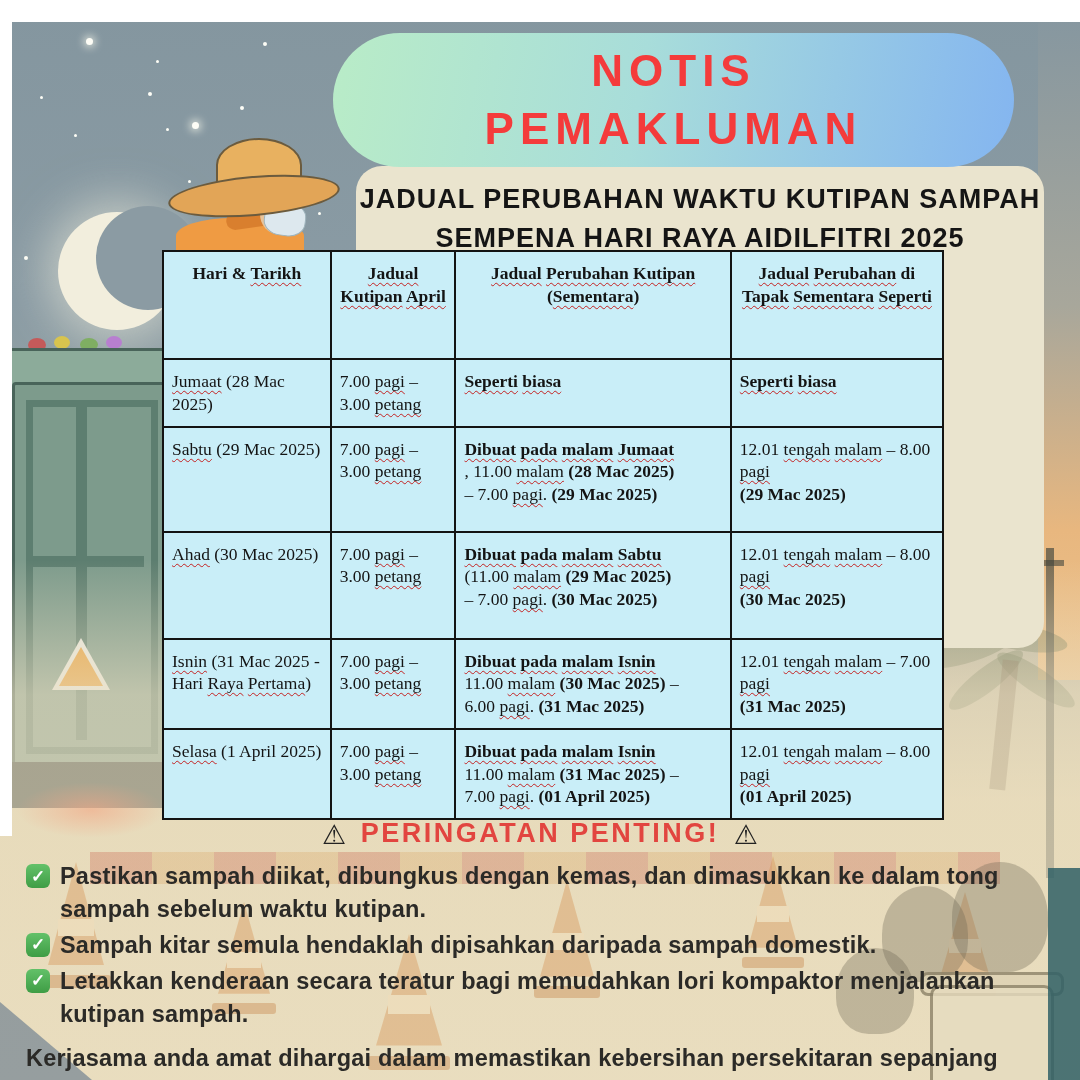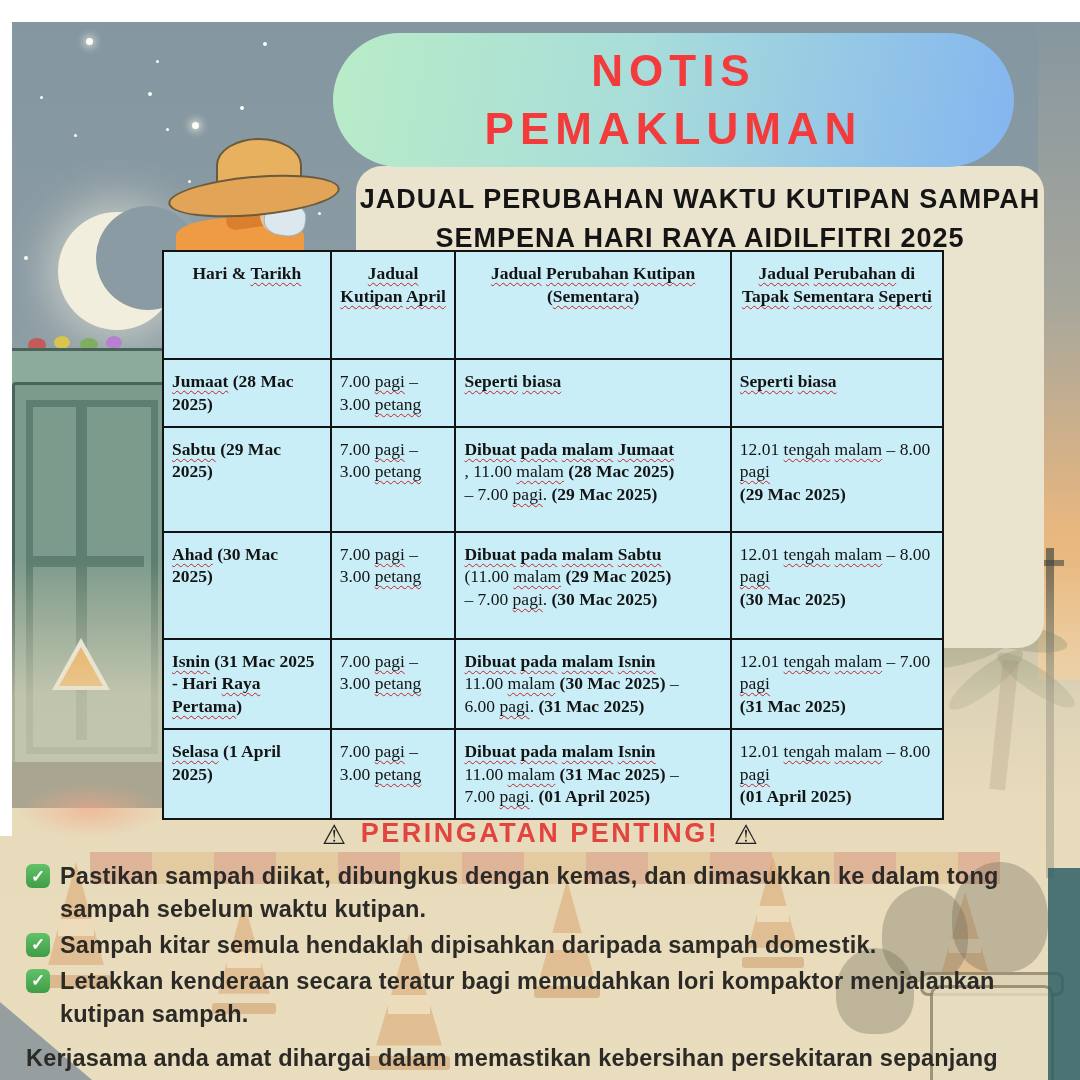--- a/index.html
+++ b/index.html
@@ -85,21 +85,21 @@
   .subtitle{position:absolute;left:356px;top:180px;width:688px;z-index:46;text-align:center;
     color:#151515;font-weight:bold;font-size:27px;letter-spacing:1px;line-height:1.45;}
   
   .tablewrap{position:absolute;left:162px;top:250px;width:782px;z-index:46;}
   table{border-collapse:collapse;width:782px;background:#c9eef8;table-layout:fixed;}
   th,td{border:2px solid #131313;padding:10px 8px;vertical-align:top;
     font-family:"Liberation Serif",serif;font-size:17.5px;color:#141414;line-height:1.3;}
   th{text-align:center;font-weight:bold;height:86px;}
   td{text-align:left;}
   .col-day{width:21.5%;} .col-orig{width:16%;} .col-temp{width:35.3%;} .col-land{width:27.2%;}
-  td.day .seg{font-weight:bold;}
+  td.day .seg{font-weight:normal;}
   .seg.b{font-weight:bold;}
   u.sq{text-decoration:underline wavy #c42222;text-decoration-thickness:1px;
     text-underline-offset:3px;text-decoration-skip-ink:none;}
   
   .warnline{position:absolute;left:0;top:818px;width:1080px;text-align:center;z-index:46;}
   .warnline .w-ic{font-size:27px;color:#222;vertical-align:-2px;}
   .warnline .w-tx{font-size:27px;color:#e2453f;font-weight:bold;letter-spacing:2.5px;margin:0 10px;}
   .notes{position:absolute;left:26px;top:860px;width:1030px;z-index:46;color:#2b2a27;}
   .note{display:flex;align-items:flex-start;margin-bottom:3px;}
   .chk{flex:0 0 24px;width:24px;height:24px;margin:4px 10px 0 0;border-radius:6px;

